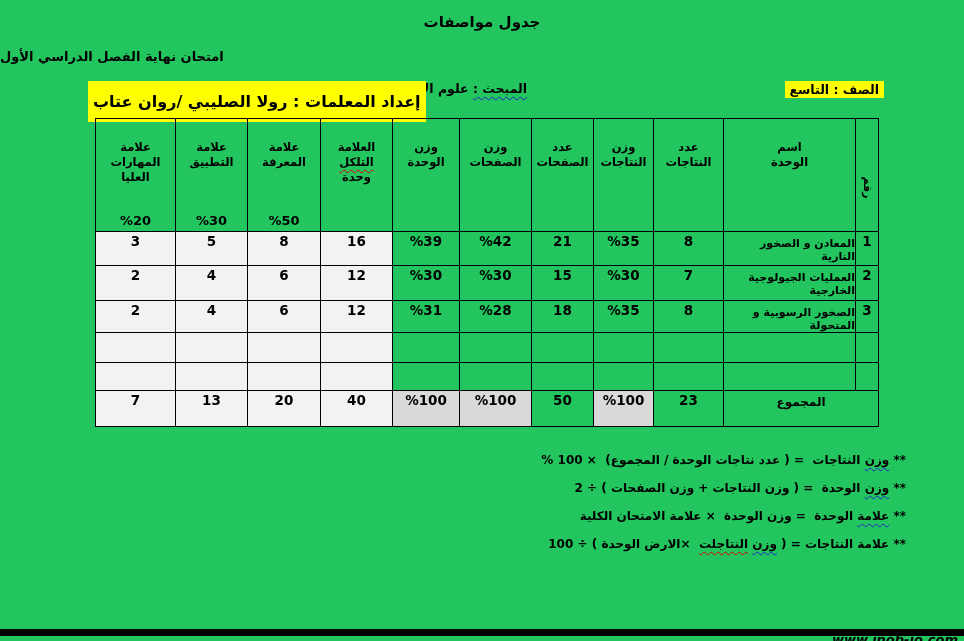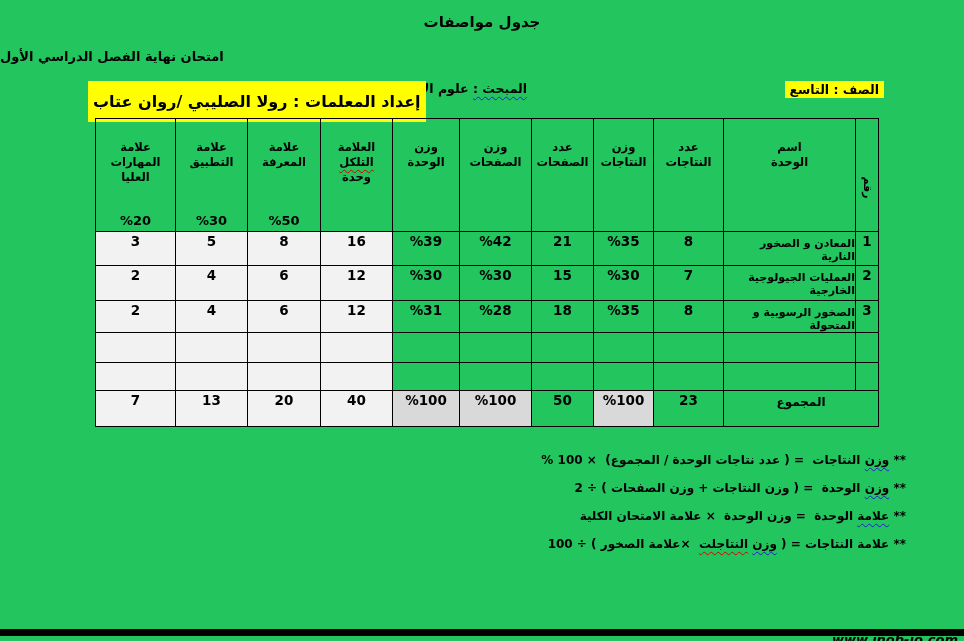--- a/index.html
+++ b/index.html
@@ -222,19 +222,19 @@
         <td class="light-gray">13</td>
         <td class="light-gray">7</td>
       </tr>
     </tfoot>
   </table>
 
   <div class="footnotes">
     <div class="fline"><span>** </span><span class="wavy-blue">وزن</span><span> النتاجات  = ( عدد نتاجات الوحدة / المجموع)  × 100 %</span></div>
     <div class="fline"><span>** </span><span class="wavy-blue">وزن</span><span> الوحدة  = ( وزن النتاجات + وزن الصفحات ) ÷ 2</span></div>
     <div class="fline"><span>** </span><span class="wavy-blue">علامة</span><span> الوحدة  = وزن الوحدة  × علامة الامتحان الكلية</span></div>
-    <div class="fline"><span>** علامة النتاجات = ( </span><span class="wavy-blue">وزن</span><span> </span><span class="wavy-red">النتاجلت</span><span>  ×علامة الصخور ) ÷ 100</span></div>
+    <div class="fline"><span>** علامة النتاجات = ( </span><span class="wavy-blue">وزن</span><span> </span><span class="wavy-red">النتاجلت</span><span>  ×الارض الوحدة ) ÷ 100</span></div>
   </div>
 
   <div class="website">www.inob-io.com</div>
   <div class="bottom-bar"></div>
 
 </div>
 
 </body></html>

